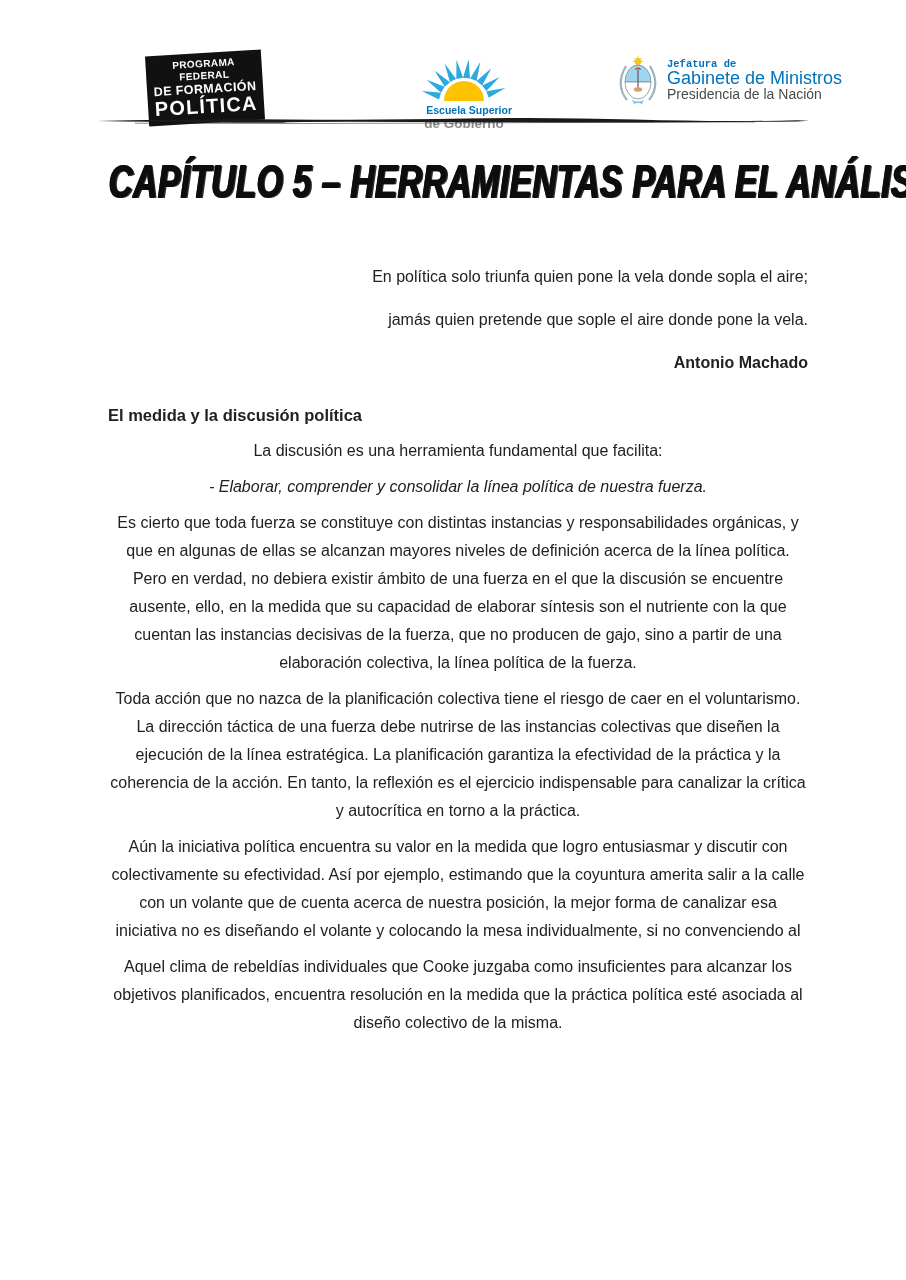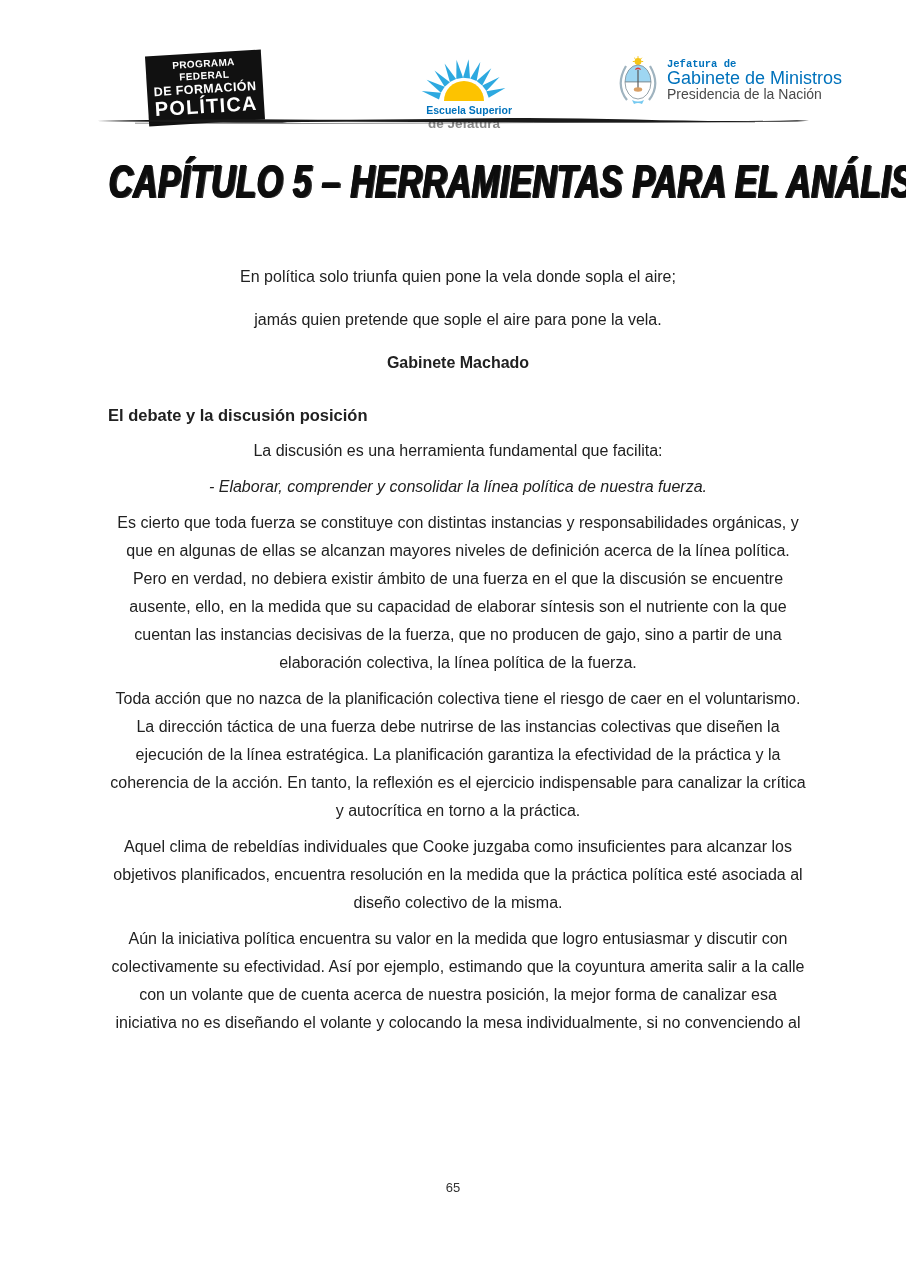--- a/index.html
+++ b/index.html
@@ -42,21 +42,21 @@
   .content{position:absolute;left:108px;top:156px;width:700px;}
 
   .chapter-title{
     font-style:italic;font-weight:bold;font-size:46px;line-height:50px;
     color:#0d0d0d;white-space:nowrap;
     transform:scaleX(.73);transform-origin:left top;
     letter-spacing:.5px;
     text-shadow:1.5px 0 0 #0d0d0d,3px 1px 0 rgba(13,13,13,.85),0 1px 0 #0d0d0d;
   }
 
-  .quote{margin-top:62px;text-align:center;font-size:16px;}
+  .quote{margin-top:62px;text-align:right;font-size:16px;}
   .quote p{margin:0 0 26px;line-height:17px;}
   .quote .author{font-weight:bold;margin:4px 0 0;}
 
   .body-text{margin-top:0;}
   .body-text h2{font-size:16.5px;font-weight:bold;margin:30px 0 8px;line-height:28px;}
   .body-text p{font-size:16px;line-height:28px;margin:0 0 8px;text-align:center;}
   .body-text p.lead-italic{font-style:italic;}
 
   .page-footer{position:absolute;left:0;top:1178px;width:100%;text-align:center;}
   .page-footer span{font-size:13px;color:#333;}
@@ -84,21 +84,21 @@
           <polygon points="44.1,22.8 37.3,24.0 37.5,4.7"></polygon>
           <polygon points="37.1,24.0 30.9,27.0 25.6,8.4"></polygon>
           <polygon points="30.9,27.2 25.7,31.8 15.5,15.4"></polygon>
           <polygon points="25.7,31.8 21.9,37.8 7.6,24.7"></polygon>
           <polygon points="22.0,37.7 20.0,44.5 2.7,35.9"></polygon>
         </g>
         <path d="M25,46 A20,20 0 0 1 65,46 Z" fill="var(--sun-yellow)"></path>
       </svg>
     </span>
     <span class="ls1">Escuela Superior</span>
-    <span class="ls2">de Jefatura</span>
+    <span class="ls2">de Gobierno</span>
   </div>
 
   <div class="logo-cabinet">
     <span>
       <svg width="40" height="52" viewBox="0 0 40 52">
 
         <path d="M8,10 C1,22 1,34 9,44" fill="none" stroke="#9fb3bf" stroke-width="2.2"></path>
         <path d="M32,10 C39,22 39,34 31,44" fill="none" stroke="#9fb3bf" stroke-width="2.2"></path>
 
         <circle cx="20" cy="5.5" r="3.4" fill="#f5c518"></circle>
@@ -132,33 +132,30 @@
     <path d="M2,6 Q90,3.6 190,4.4 T370,3.6 T540,4.6 T702,5.2 L714,5.8 L702,6.4 Q560,8.2 380,7.2 T190,7.4 T2,6 Z" fill="#1a1a1a"></path>
     <path d="M40,8.2 Q200,9 360,8 T660,7" stroke="#1a1a1a" stroke-width="0.7" fill="none" opacity="0.7"></path>
   </svg>
 
   <div class="content">
 
     <h1 class="chapter-title">CAPÍTULO 5 – HERRAMIENTAS PARA EL ANÁLISIS</h1>
 
     <div class="quote">
       <p>En política solo triunfa quien pone la vela donde sopla el aire;</p>
-      <p>jamás quien pretende que sople el aire para pone la vela.</p>
-      <p class="author">Gabinete Machado</p>
+      <p>jamás quien pretende que sople el aire donde pone la vela.</p>
+      <p class="author">Antonio Machado</p>
     </div>
 
     <div class="body-text">
-      <h2>El debate y la discusión posición</h2>
+      <h2>El medida y la discusión política</h2>
       <p>La discusión es una herramienta fundamental que facilita:</p>
       <p class="lead-italic">- Elaborar, comprender y consolidar la línea política de nuestra fuerza.</p>
       <p>Es cierto que toda fuerza se constituye con distintas instancias y responsabilidades orgánicas, y que en algunas de ellas se alcanzan mayores niveles de definición acerca de la línea política. Pero en verdad, no debiera existir ámbito de una fuerza en el que la discusión se encuentre ausente, ello, en la medida que su capacidad de elaborar síntesis son el nutriente con la que cuentan las instancias decisivas de la fuerza, que no producen de gajo, sino a partir de una elaboración colectiva, la línea política de la fuerza.</p>
       <p>Toda acción que no nazca de la planificación colectiva tiene el riesgo de caer en el voluntarismo. La dirección táctica de una fuerza debe nutrirse de las instancias colectivas que diseñen la ejecución de la línea estratégica. La planificación garantiza la efectividad de la práctica y la coherencia de la acción. En tanto, la reflexión es el ejercicio indispensable para canalizar la crítica y autocrítica en torno a la práctica.</p>
+      <p>Aún la iniciativa política encuentra su valor en la medida que logro entusiasmar y discutir con colectivamente su efectividad. Así por ejemplo, estimando que la coyuntura amerita salir a la calle con un volante que de cuenta acerca de nuestra posición, la mejor forma de canalizar esa iniciativa no es diseñando el volante y colocando la mesa individualmente, si no convenciendo al</p>
       <p>Aquel clima de rebeldías individuales que Cooke juzgaba como insuficientes para alcanzar los objetivos planificados, encuentra resolución en la medida que la práctica política esté asociada al diseño colectivo de la misma.</p>
-      <p>Aún la iniciativa política encuentra su valor en la medida que logro entusiasmar y discutir con colectivamente su efectividad. Así por ejemplo, estimando que la coyuntura amerita salir a la calle con un volante que de cuenta acerca de nuestra posición, la mejor forma de canalizar esa iniciativa no es diseñando el volante y colocando la mesa individualmente, si no convenciendo al</p>
     </div>
 
   </div>
 
-  <div class="page-footer">
-    <span>65</span>
-  </div>
 
 </div>
 
 </body></html>

